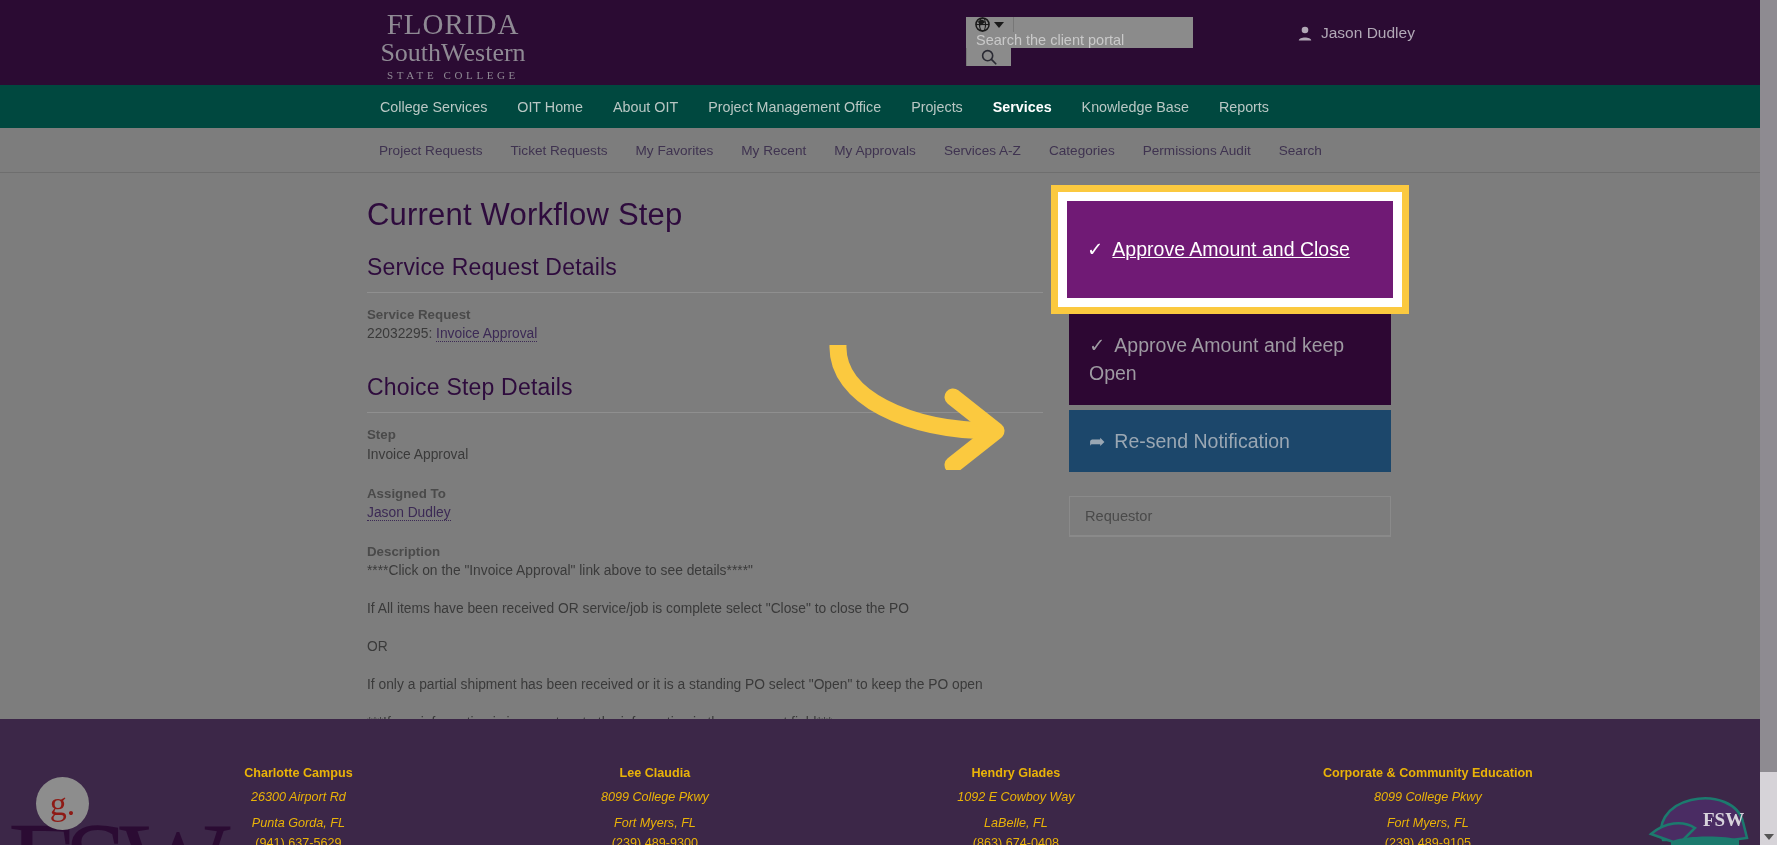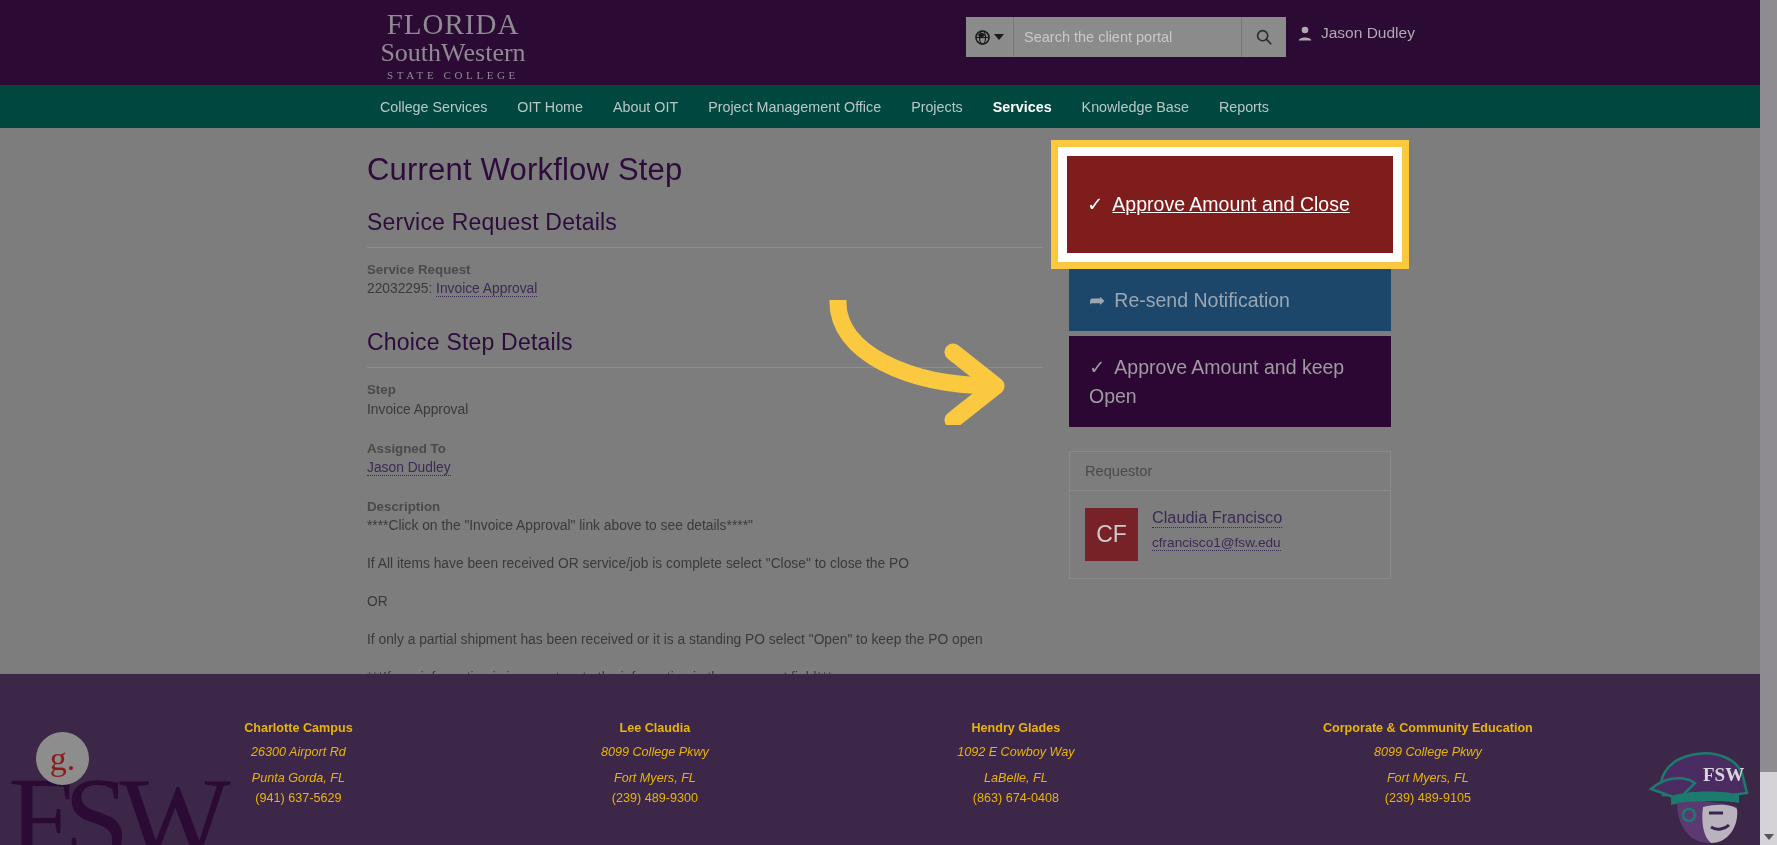--- a/index.html
+++ b/index.html
@@ -56,22 +56,23 @@
     letter-spacing: 3.6px;
     display: block;
     margin-top: 4px;
   }
 
   .search-wrap {
     position: absolute;
     left: 966px;
     top: 17px;
     display: flex;
-    height: 40px;
+    height: 31px;
     background: #8b8b8b;
+    flex-direction: column;
   }
   .search-scope {
     width: 48px;
     background: #8b8b8b;
     border-right: 1px solid #777;
     display: flex;
     align-items: center;
     justify-content: center;
     gap: 4px;
     color: #221;
@@ -219,21 +220,21 @@
     text-align: left;
     border: none;
     cursor: pointer;
     font-family: "Liberation Sans", sans-serif;
     font-size: 19.5px;
     padding: 17px 22px 17px 20px;
     line-height: 1.45;
     margin-bottom: 5px;
   }
   .btn-approve-close {
-    background: #7f1d1d;
+    background: #701a75;
     color: #ffffff;
   }
   .btn-approve-close .lbl { text-decoration: underline; }
   .btn-approve-open {
     background: #2d0733;
     color: #9e9aa2;
   }
   .btn-resend {
     background: #1c476b;
     color: #9aa7b3;
@@ -445,20 +446,31 @@
       <a href="#">College Services</a>
       <a href="#">OIT Home</a>
       <a href="#">About OIT</a>
       <a href="#">Project Management Office</a>
       <a href="#">Projects</a>
       <a href="#" class="active">Services</a>
       <a href="#">Knowledge Base</a>
       <a href="#">Reports</a>
     </nav>
 
+  <nav class="subnav" id="sub-nav">
+      <a href="#">Project Requests</a>
+      <a href="#">Ticket Requests</a>
+      <a href="#">My Favorites</a>
+      <a href="#">My Recent</a>
+      <a href="#">My Approvals</a>
+      <a href="#">Services A-Z</a>
+      <a href="#">Categories</a>
+      <a href="#">Permissions Audit</a>
+      <a href="#">Search</a>
+    </nav>
 
   <div class="content">
 
     <div class="main-col">
       <h1 class="page-title">Current Workflow Step</h1>
 
       <h2 class="sec-title">Service Request Details</h2>
       <div class="hr"></div>
 
       <div class="blk">
@@ -499,37 +511,30 @@
     <div class="rail">
 
       <div class="spacer-btn1"></div>
 
       <div class="highlight-box">
         <button class="btn-row btn-approve-close">
           <span class="ico">✓</span><span class="lbl">Approve Amount and Close</span>
         </button>
       </div>
 
+      <button class="btn-row btn-approve-open">
+        <span class="ico">✓</span><span>Approve Amount and keep Open</span>
+      </button>
+
       <button class="btn-row btn-resend">
         <span class="ico">➦</span><span>Re-send Notification</span>
       </button>
 
-      <button class="btn-row btn-approve-open">
-        <span class="ico">✓</span><span>Approve Amount and keep Open</span>
-      </button>
-
       <div class="card">
         <div class="card-hd">Requestor</div>
-        <div class="card-bd">
-          <div class="avatar">CF</div>
-          <div>
-            <a class="person-name" href="#">Claudia Francisco</a><br>
-            <a class="person-mail" href="#">cfrancisco1@fsw.edu</a>
-          </div>
-        </div>
       </div>
     </div>
 
     <svg class="arrow-ann" width="230" height="125" viewBox="0 0 230 125">
       <path d="M18 0 C16 52 88 86 175 86" fill="none" stroke="#fbc93f" stroke-width="17" stroke-linecap="round"></path>
       <path d="M133 52 L176 86 L133 120" fill="none" stroke="#fbc93f" stroke-width="17" stroke-linecap="round" stroke-linejoin="round"></path>
     </svg>
   </div>
 
   <div class="footer">

